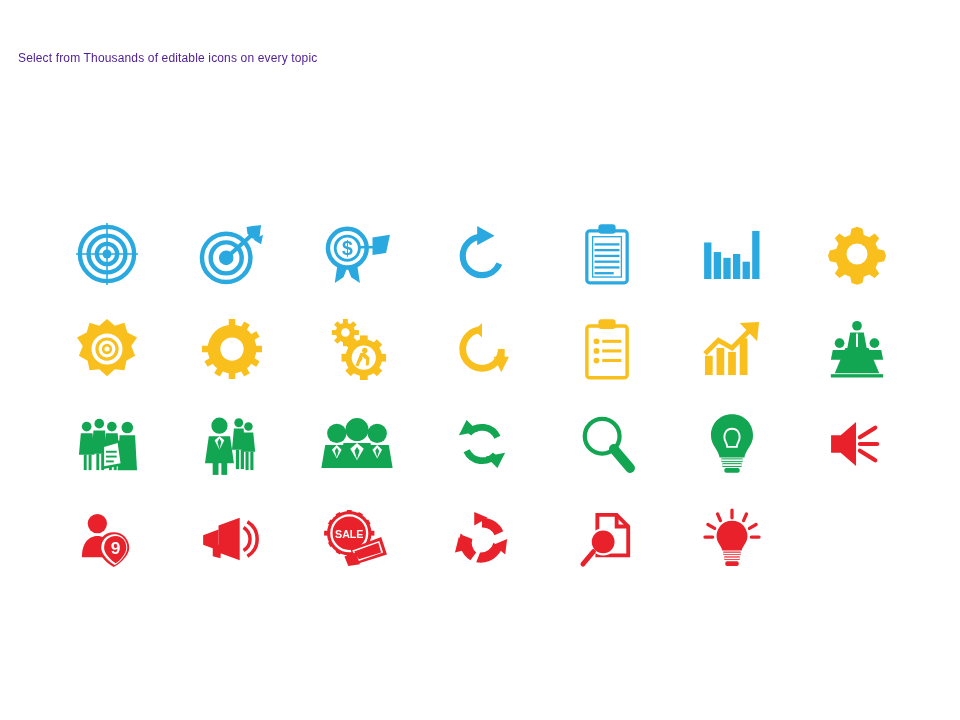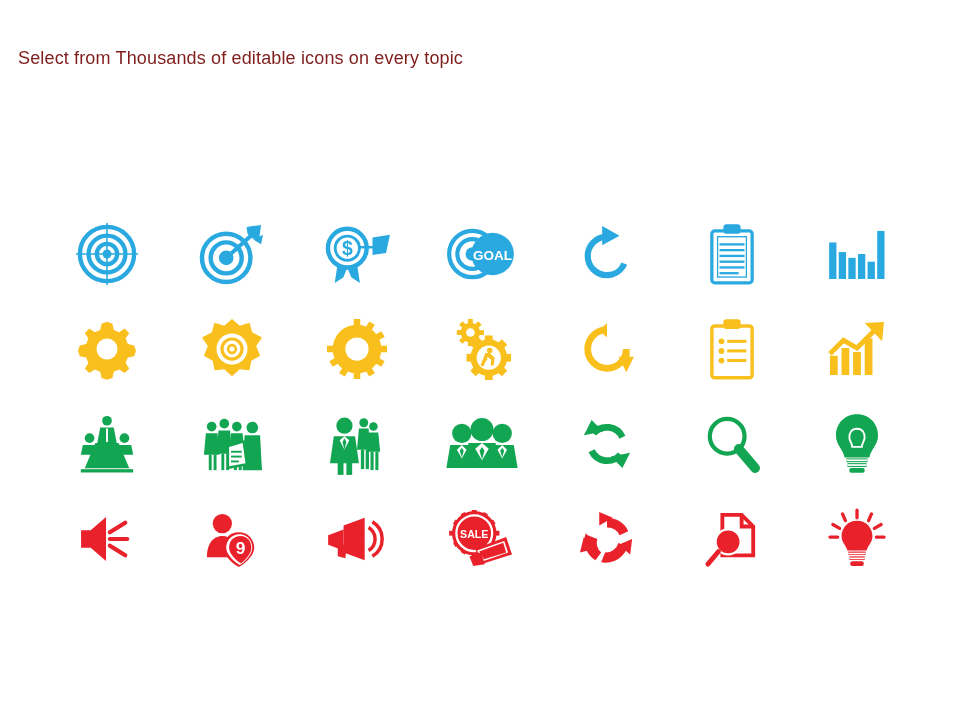--- a/index.html
+++ b/index.html
@@ -14,22 +14,22 @@
     width: 960px; height: 720px;
     background: #ffffff;
   }
   
   .heading {
     position: absolute;
     left: 18px; top: 44px;
     width: 900px;
   }
   .heading-line {
-    color: #7f1d1d;
-    font-size: 18px;
+    color: #4c1d95;
+    font-size: 12px;
     line-height: 29px;
     letter-spacing: .15px;
     white-space: nowrap;
     font-weight: 400;
   }
   
   .grid {
     position: absolute;
     left: 44px; top: 206px;
     width: 876px;
@@ -89,31 +89,20 @@
         <circle cx="26" cy="26" r="20" fill="none" stroke="#29a9e0" stroke-width="4.6"></circle>
         <circle cx="26" cy="26" r="12.5" fill="none" stroke="#29a9e0" stroke-width="3"></circle>
         <text x="26" y="33" font-family="'Liberation Sans',sans-serif" font-size="20" font-weight="bold" fill="#29a9e0" text-anchor="middle">$</text>
         <path d="M16 42 L13 62 L22 56 L26 46 Z" fill="#29a9e0"></path>
         <path d="M36 42 L39 62 L30 56 L26 46 Z" fill="#29a9e0"></path>
         <path d="M38 25 H56" stroke="#29a9e0" stroke-width="2.6" fill="none"></path>
         <path d="M52 15 L70 12 L66 31 L52 33 Z" fill="#29a9e0"></path>
       </svg>
     </div>
 
-    <div class="cell">
-      <svg width="74" height="56" viewBox="0 0 76 58">
-        <g fill="none" stroke="#29a9e0">
-          <circle cx="28" cy="29" r="24" stroke-width="4.4"></circle>
-          <circle cx="28" cy="29" r="15.5" stroke-width="4.4"></circle>
-        </g>
-        <circle cx="28" cy="29" r="7" fill="#29a9e0"></circle>
-        <circle cx="49" cy="29" r="22" fill="#29a9e0"></circle>
-        <text x="49" y="35" font-family="'Liberation Sans',sans-serif" font-size="14" font-weight="bold" fill="#ffffff" text-anchor="middle">GOAL</text>
-      </svg>
-    </div>
 
     <div class="cell">
       <svg width="52" height="58" viewBox="0 0 54 60">
         <path d="M27 12 A20 20 0 1 0 27 52 A20 20 0 0 0 45 40" fill="none" stroke="#29a9e0" stroke-width="6.4" stroke-linecap="butt"></path>
         <path d="M22 1 L40 11 L22 21 Z" fill="#29a9e0"></path>
       </svg>
     </div>
 
     <div class="cell">
       <svg width="48" height="62" viewBox="0 0 50 64">

